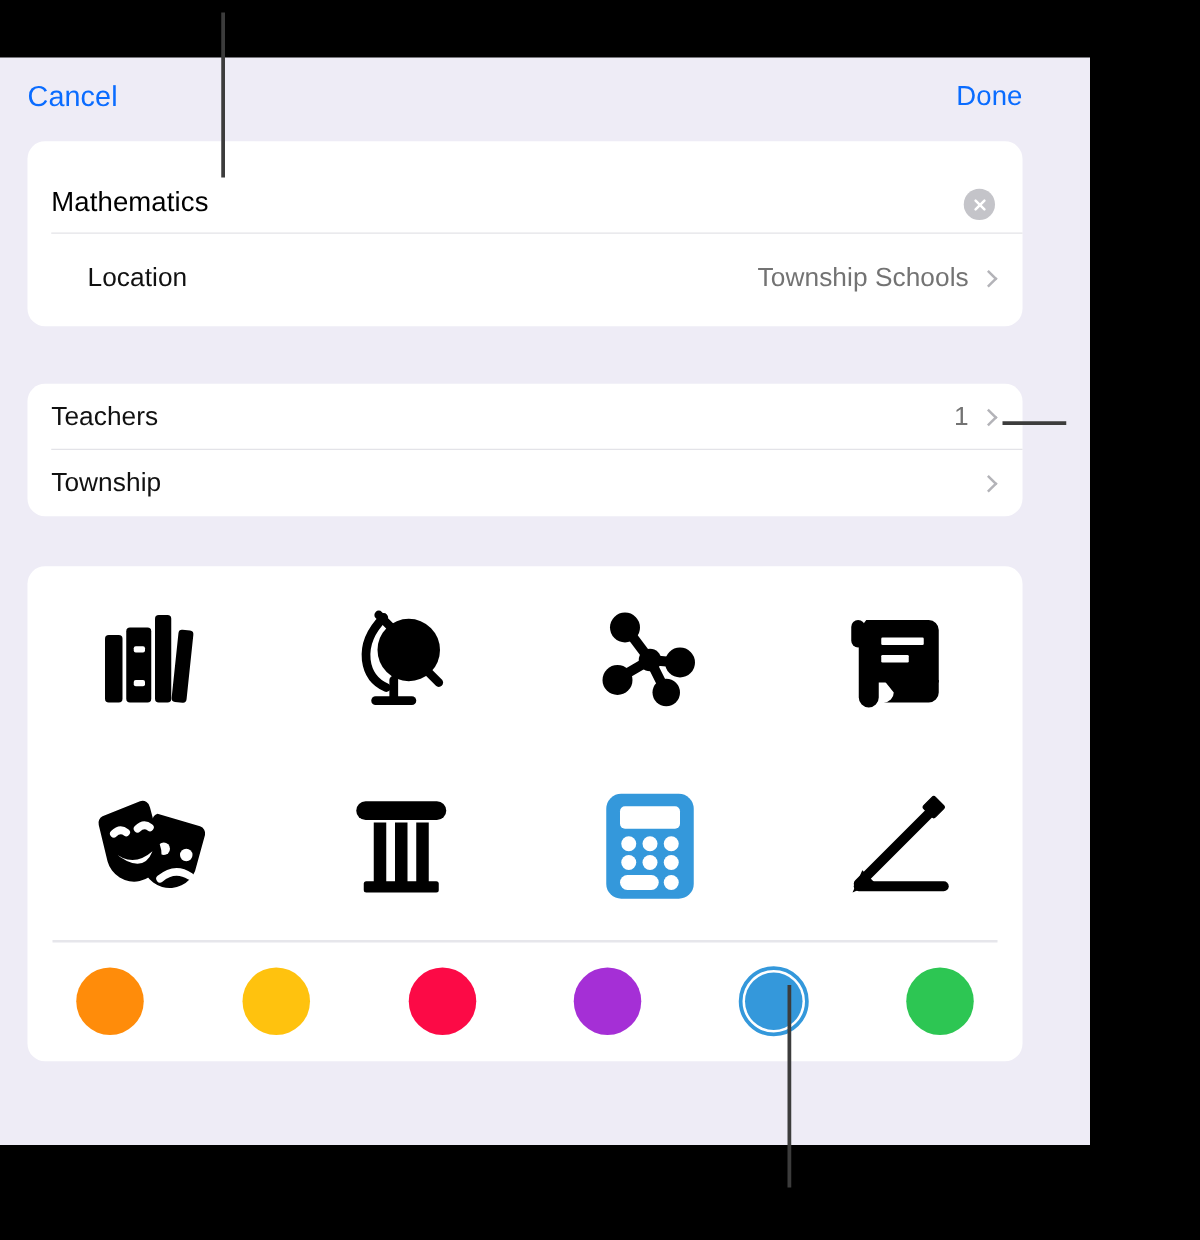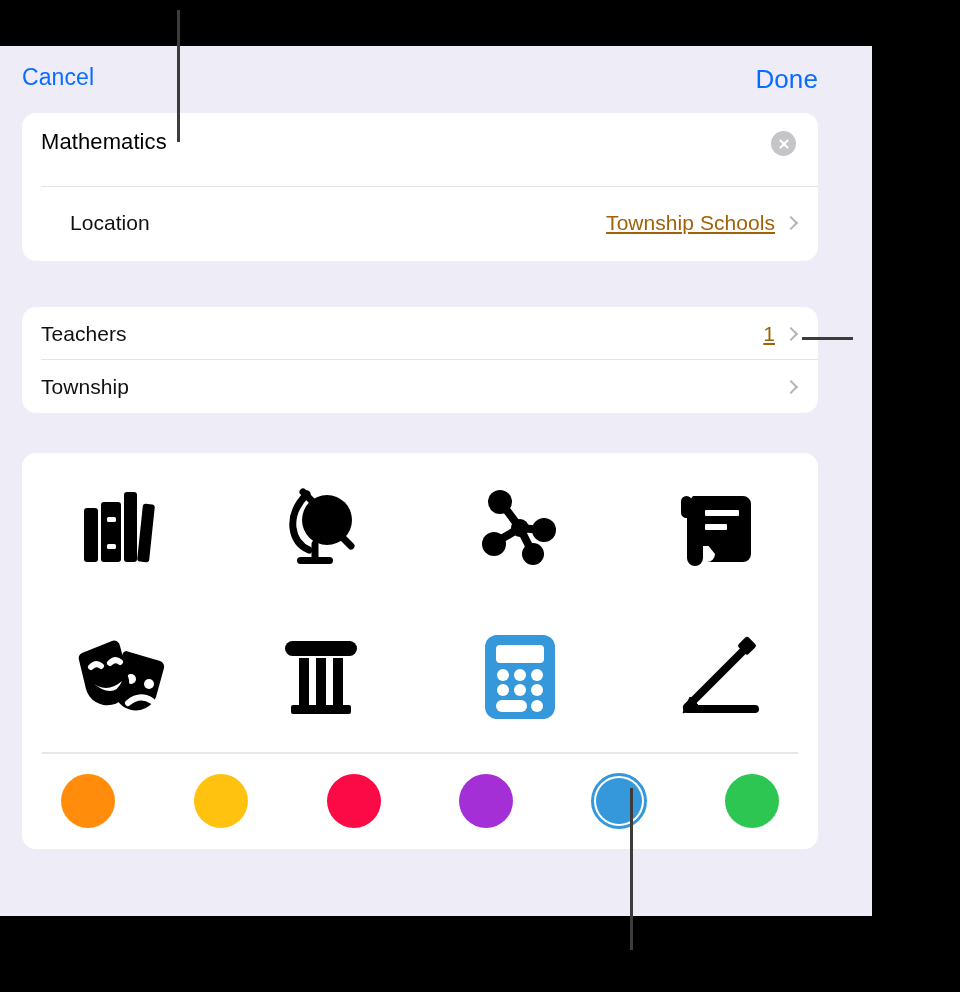--- a/index.html
+++ b/index.html
@@ -40,21 +40,21 @@
     top: 18px;
     font-size: 23px;
     color: #0A6CFF;
     letter-spacing: 0.1px;
     cursor: pointer;
   }
   #done-button {
     position: absolute;
     right: 18px;
     top: 18px;
-    font-size: 26px;
+    font-size: 22px;
     color: #0A6CFF;
     font-weight: 400;
     letter-spacing: 0.1px;
     cursor: pointer;
   }
   #nav-title {
     position: absolute;
     left: 0; right: 0;
     top: 18px;
     text-align: center;
@@ -87,23 +87,22 @@
     padding: 0 22px 0 19px;
   }
   .row-label {
     font-size: 21px;
     color: #111111;
     letter-spacing: 0.05px;
   }
   .row-value {
     margin-left: auto;
     font-size: 21px;
-    color: #a16207;
+    color: #737373;
     letter-spacing: 0.05px;
-    text-decoration: underline;
   }
   .separator {
     position: absolute;
     left: 19px;
     right: 0;
     height: 1px;
     background: #E3E3E8;
   }
   .chevron {
     margin-left: 10px;
@@ -119,21 +118,21 @@
     left: 1px; top: 4px;
     width: 8px; height: 8px;
     border-right: 2.4px solid #B3B3B8;
     border-top: 2.4px solid #B3B3B8;
     transform: rotate(45deg);
   }
 
   
   #row-class-name {
     height: 74px;
-    padding-top: 12px;
+    padding-top: 32px;
     align-items: flex-start;
   }
   #class-name-text {
     font-size: 22px;
     color: #000000;
     letter-spacing: 0.1px;
     padding-top: 4px;
   }
   #clear-icon {
     margin-left: auto;

